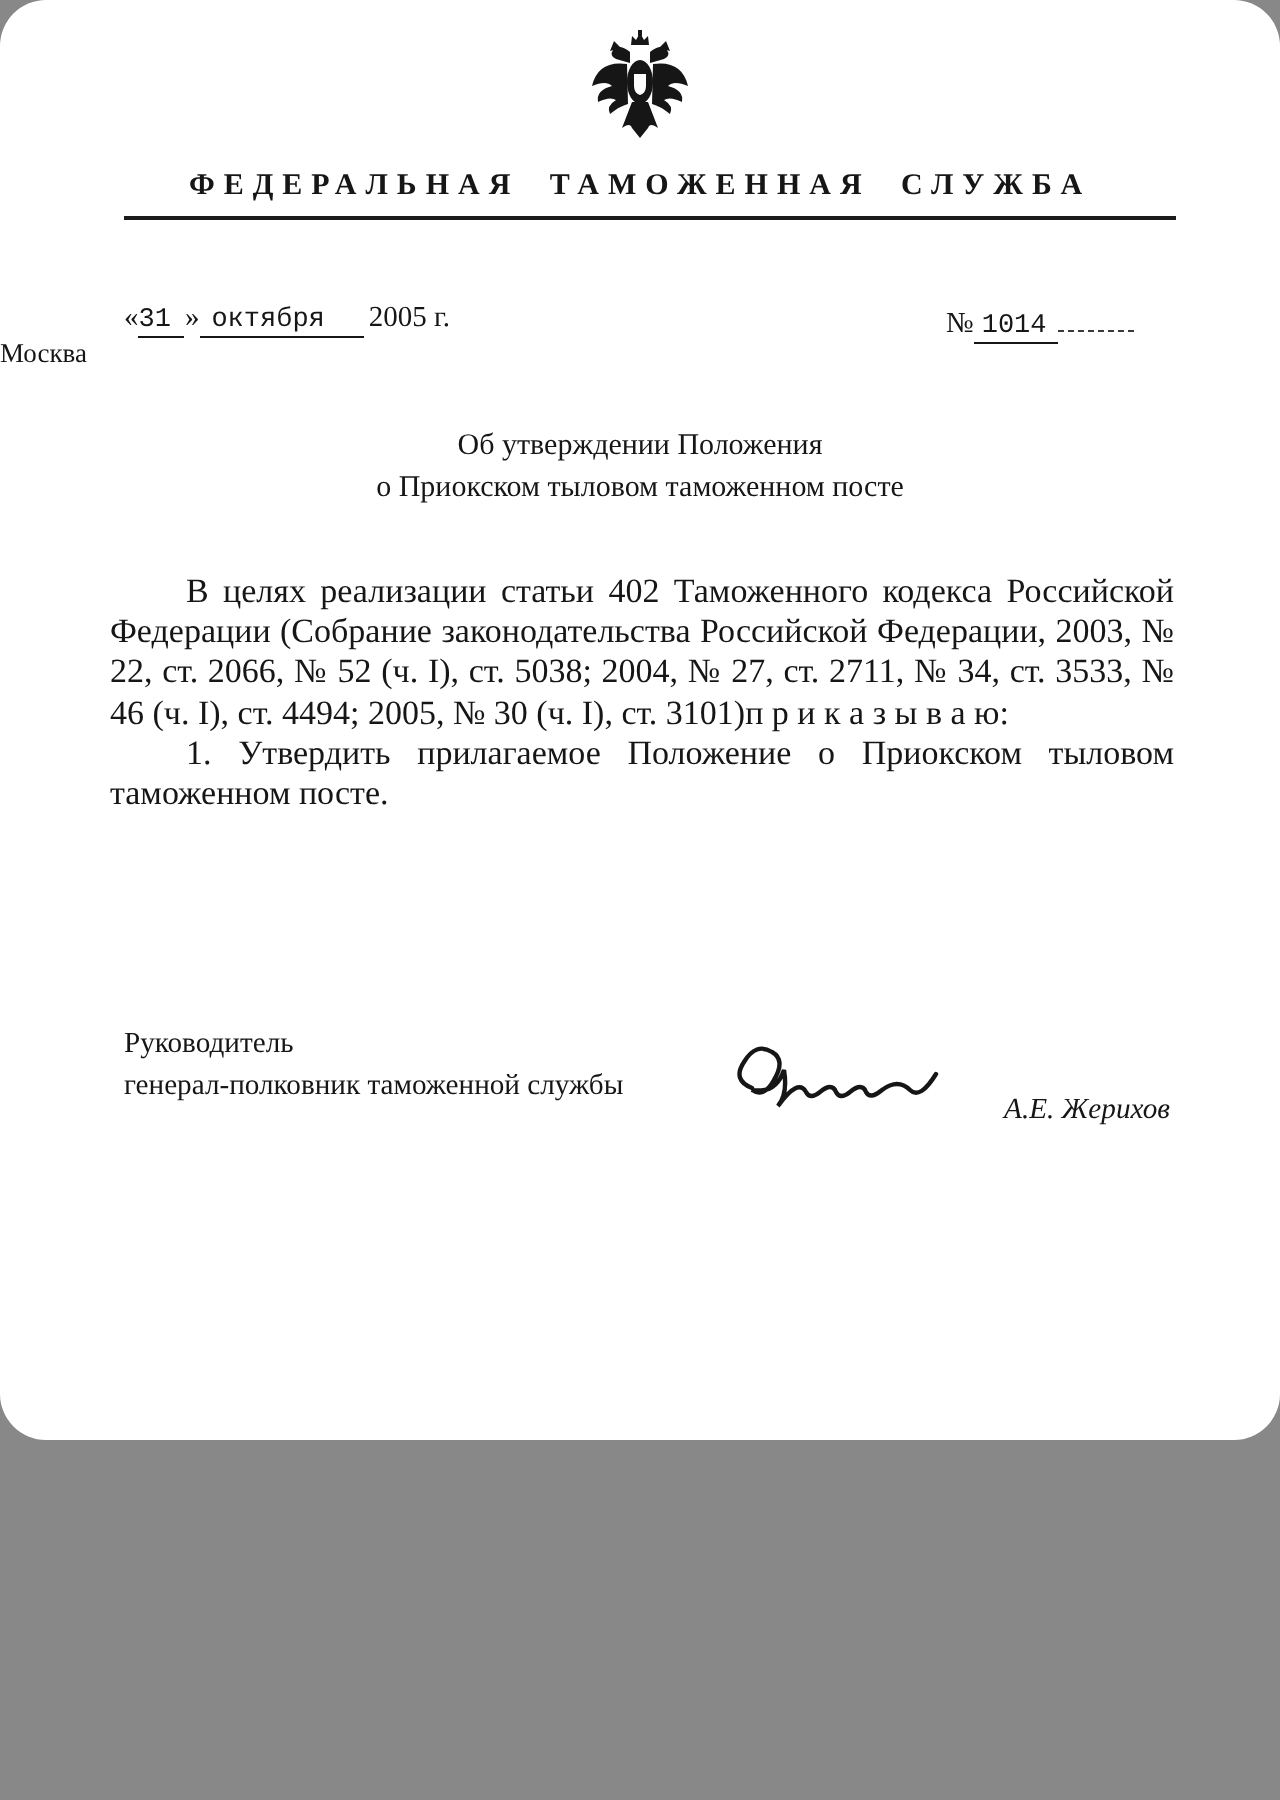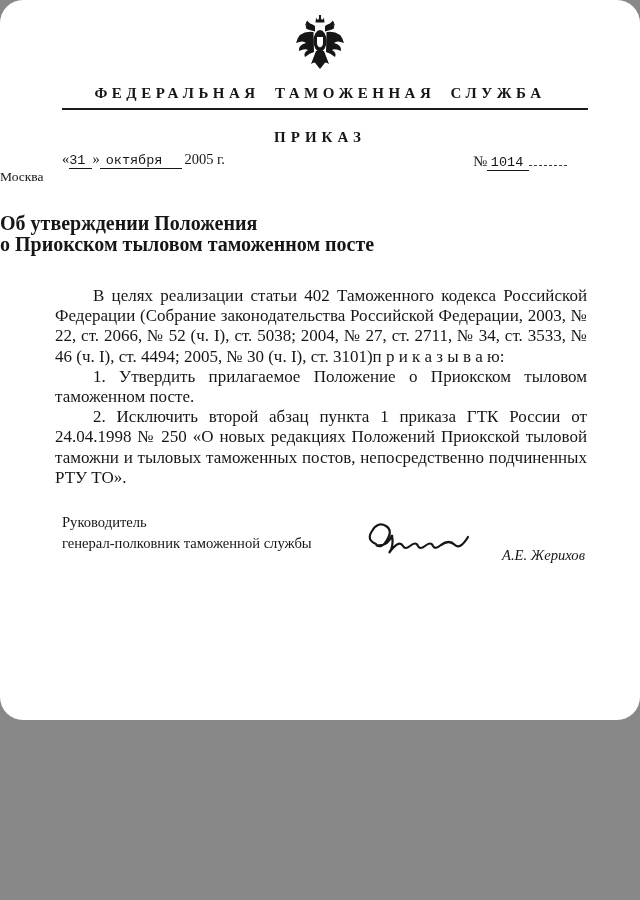--- a/index.html
+++ b/index.html
@@ -48,21 +48,21 @@
   .year { margin-left: 2px; }
   .num-group { position: absolute; left: 473px; top: 0; white-space: nowrap; }
   .num-tail { display:inline-block; width: 38px; border-bottom: 1px dashed #3a3a3a; height: 14px; }
   .u-num { padding: 0 6px 0 4px; }
   .city {
     position: absolute; top: 169px; left: 0; right: 0;
     font-size: 13.5px;
   }
   .title {
     position: absolute; top: 213px; left: 0; right: 0;
-    font-weight: bold; font-size: 20px;
+    text-align: center; font-weight: normal; font-size: 15px;
     line-height: 21px;
   }
   .body-text {
     position: absolute; top: 286px; left: 55px; width: 532px;
     font-size: 17px; line-height: 20.2px;
     text-align: justify;
   }
   .body-text p { margin: 0; text-indent: 38px; }
   .sig-row {
     position: absolute; top: 512px; left: 62px; right: 55px; height: 60px;
@@ -92,40 +92,38 @@
         <path d="M46 72 l-10 26 q8 -6 10 0 l8 10 8 -10 q2 -6 10 0 l-10 -26 z"></path>
         <path d="M48 44 h12 v12 q0 7 -6 9 q-6 -2 -6 -9 z" fill="#ffffff"></path>
       </g>
     </svg>
   </div>
 
   <div class="agency">ФЕДЕРАЛЬНАЯ ТАМОЖЕННАЯ СЛУЖБА</div>
 
   <div class="rule"></div>
 
-  <div class="doc-type">ПРИКАЗ</div>
 
   <div class="date-row">
     <div class="date-left"><span>«</span><span class="mono u u-day">31</span><span>»</span><span class="mono u u-month">октября</span><span class="year">2005 г.</span>
     </div>
     <div class="num-group"><span>№</span><span class="mono u u-num">1014</span><span class="num-tail"></span>
     </div>
   </div>
 
   <div class="city">Москва</div>
 
   <div class="title">
     <div>Об утверждении Положения</div>
     <div>о Приокском тыловом таможенном посте</div>
   </div>
 
   <div class="body-text">
     <p>В целях реализации статьи 402 Таможенного кодекса Российской Федерации (Собрание законодательства Российской Федерации, 2003, № 22, ст. 2066, № 52 (ч. I), ст. 5038; 2004, № 27, ст. 2711, № 34, ст. 3533, № 46 (ч. I), ст. 4494; 2005, № 30 (ч. I), ст. 3101)п р и к а з ы в а ю:</p>
     <p>1. Утвердить прилагаемое Положение о Приокском  тыловом таможенном посте.</p>
-    <p>2. Исключить второй абзац пункта 1 приказа ГТК России от 24.04.1998 № 250 «О новых редакциях Положений Приокской тыловой таможни и тыловых таможенных постов, непосредственно подчиненных РТУ ТО».</p>
   </div>
 
   <div class="sig-row">
     <div class="sig-left">
       <div>Руководитель</div>
       <div>генерал-полковник таможенной службы</div>
     </div>
     <div class="sig-scribble">
       <svg width="122" height="42" viewBox="0 0 122 42" aria-hidden="true">
         <path d="M14 30 q-10 -4 -4 -13 q6 -10 14 -5 q7 4 1 14 q-5 9 -11 5 q12 2 16 -10 q2 12 -3 18 q10 -14 14 -7 q2 4 7 0 q6 -5 8 0 q2 4 7 0 q6 -5 8 0 q2 4 8 -1 q8 -6 14 0 q5 5 13 -8" fill="none" stroke="#161616" stroke-width="2.2" stroke-linecap="round"></path>

